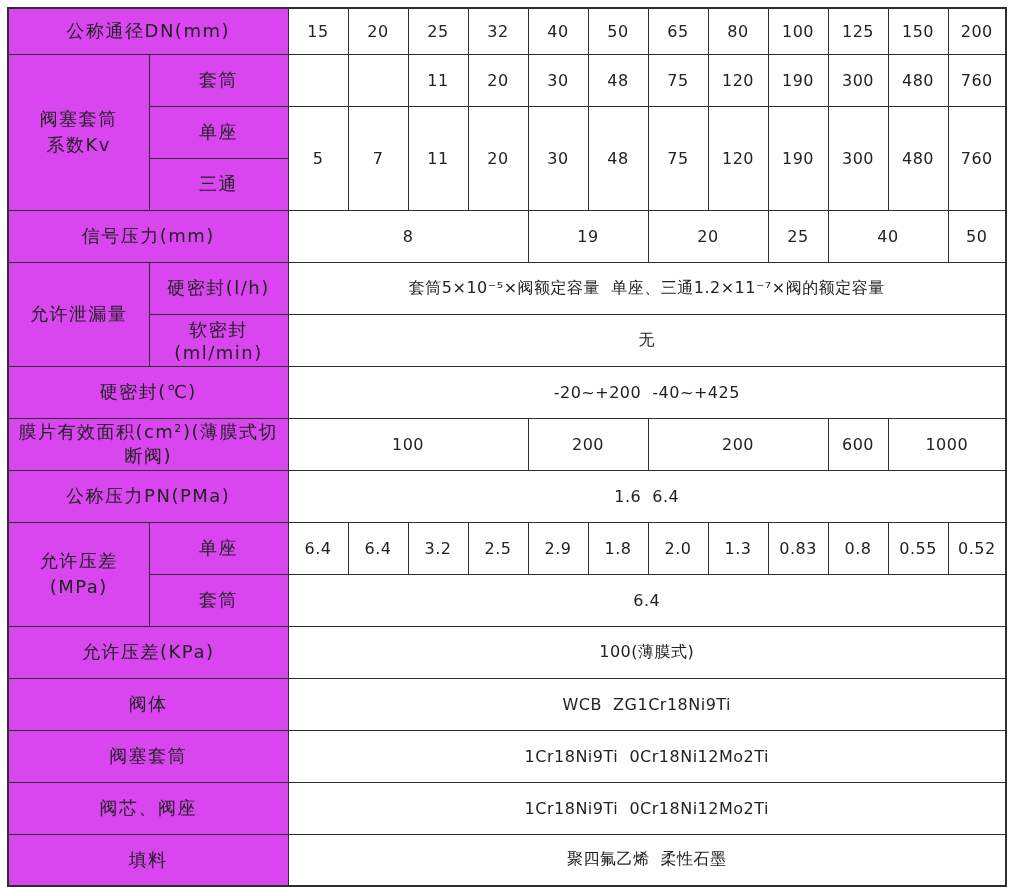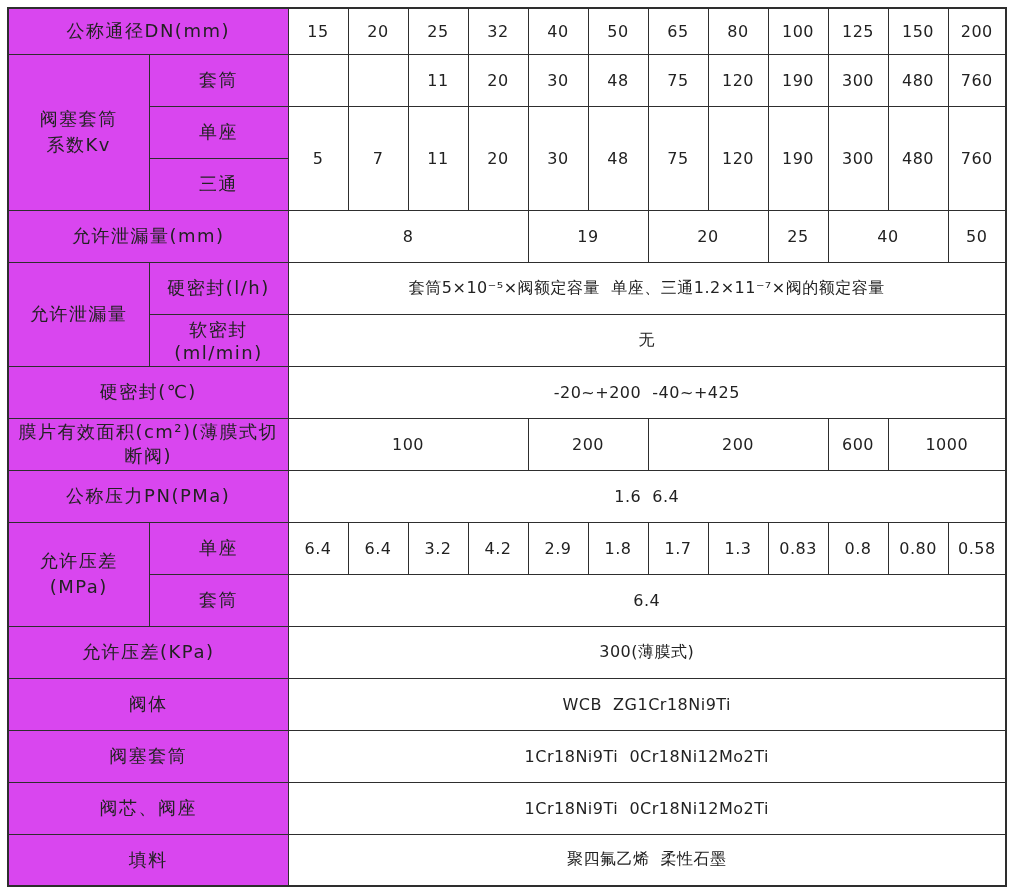--- a/index.html
+++ b/index.html
@@ -118,21 +118,21 @@
         <td class="val" rowspan="2">300</td>
         <td class="val" rowspan="2">480</td>
         <td class="val" rowspan="2">760</td>
       </tr>
 
       <tr>
         <td class="lbl">三通</td>
       </tr>
 
       <tr>
-        <td class="lbl" colspan="2">允许泄漏量(mm)</td>
+        <td class="lbl" colspan="2">信号压力(mm)</td>
         <td class="val" colspan="4">8</td>
         <td class="val" colspan="2">19</td>
         <td class="val" colspan="2">20</td>
         <td class="val">25</td>
         <td class="val" colspan="2">40</td>
         <td class="val">50</td>
       </tr>
 
       <tr>
         <td class="lbl" rowspan="2">允许泄漏量</td>
@@ -166,39 +166,39 @@
 
       <tr>
         <td class="lbl" rowspan="2">
           <div class="ln">允许压差</div>
           <div class="ln">(MPa)</div>
         </td>
         <td class="lbl">单座</td>
         <td class="val">6.4</td>
         <td class="val">6.4</td>
         <td class="val">3.2</td>
-        <td class="val">4.2</td>
+        <td class="val">2.5</td>
         <td class="val">2.9</td>
         <td class="val">1.8</td>
-        <td class="val">1.7</td>
+        <td class="val">2.0</td>
         <td class="val">1.3</td>
         <td class="val">0.83</td>
         <td class="val">0.8</td>
-        <td class="val">0.80</td>
-        <td class="val">0.58</td>
+        <td class="val">0.55</td>
+        <td class="val">0.52</td>
       </tr>
 
       <tr>
         <td class="lbl">套筒</td>
         <td class="val" colspan="12">6.4</td>
       </tr>
 
       <tr>
         <td class="lbl" colspan="2">允许压差(KPa)</td>
-        <td class="val" colspan="12">300(薄膜式)</td>
+        <td class="val" colspan="12">100(薄膜式)</td>
       </tr>
 
       <tr>
         <td class="lbl" colspan="2">阀体</td>
         <td class="val" colspan="12">WCB  ZG1Cr18Ni9Ti</td>
       </tr>
 
       <tr>
         <td class="lbl" colspan="2">阀塞套筒</td>
         <td class="val" colspan="12">1Cr18Ni9Ti  0Cr18Ni12Mo2Ti</td>

